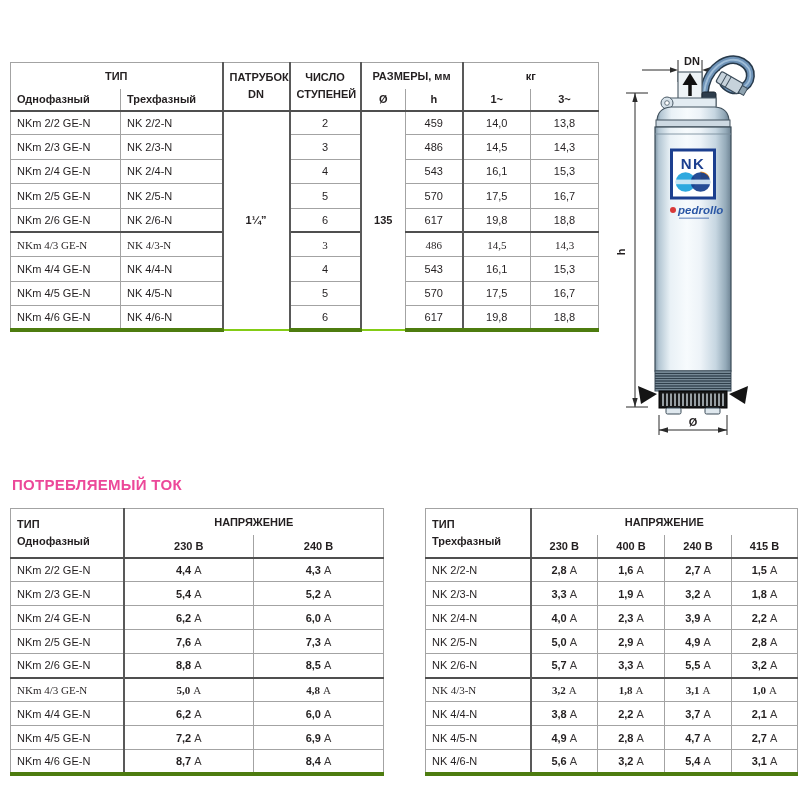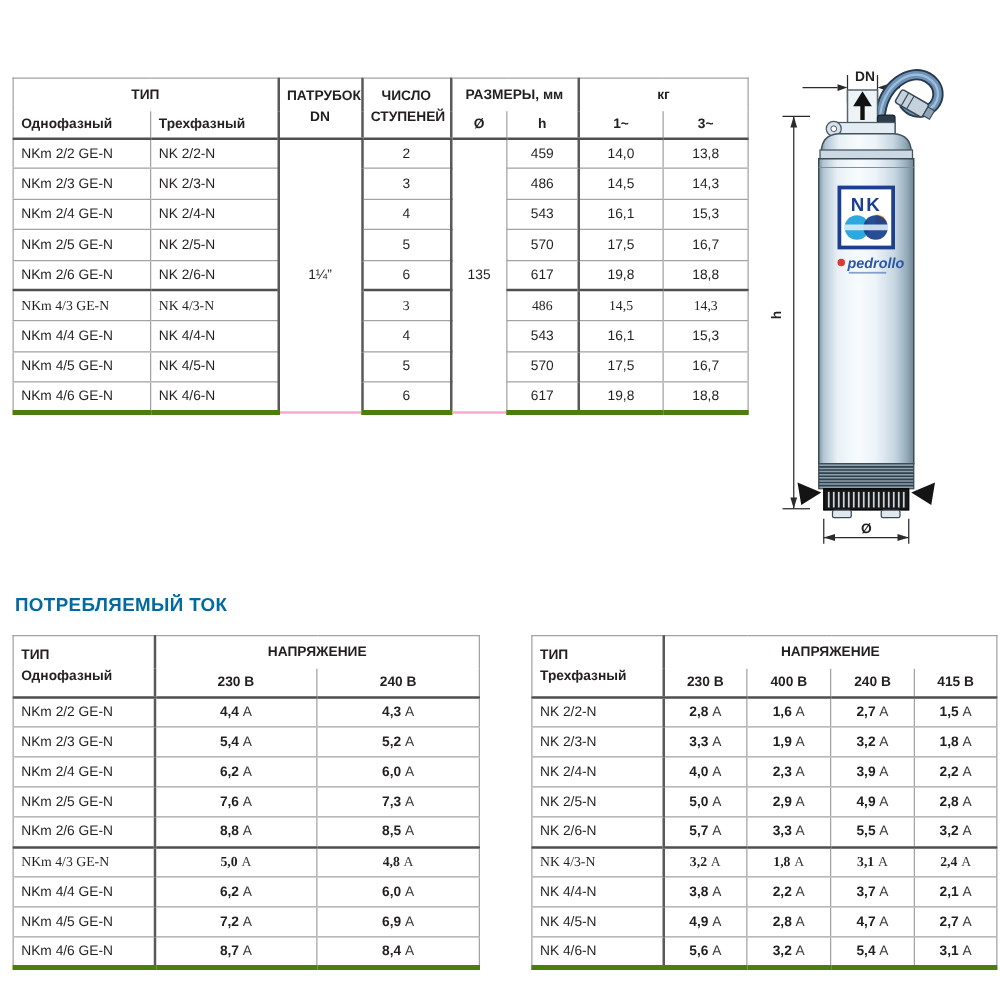--- a/index.html
+++ b/index.html
@@ -18,30 +18,30 @@
   .lft{text-align:left;}
   .ctr{text-align:center;}
   .b{font-weight:700;}
   .n{font-weight:400;}
   .vmin{border-left:1px solid #a3a3a3;}
   .vmaj{border-left:2px solid #595959;}
   .hb{border-bottom:2px solid #4f4f4f !important;}
   table.t tbody td{border-bottom:1px solid #a3a3a3;}
   table.t tbody tr.grp td{border-top:2px solid #4f4f4f;font-family:Liberation Serif, serif;}
   table.t tbody tr.bot td{border-bottom:4px solid #4d7c0f;}
-  table.t td.mg{border-bottom:2px solid #f9a8d4;}
+  table.t td.mg{border-bottom:2px solid #84cc16;font-weight:bold;}
   
   #main-table{position:absolute;left:10px;top:62px;width:588px;}
   #main-table thead tr.ra{height:26px;}
   #main-table thead tr.rb{height:22px;}
   #main-table tbody tr{height:24.4px;}
   
   #section-title{
     position:absolute;left:12px;top:476px;font-size:15px;font-weight:700;
-    color:#0369a1;letter-spacing:.3px;
+    color:#ec4899;letter-spacing:.3px;
   }
   
   #left-table{position:absolute;left:10px;top:508px;width:373px;}
   #right-table{position:absolute;left:425px;top:508px;width:372px;}
   .lower thead tr.ra{height:26px;}
   .lower thead tr.rb{height:23px;padding-left:20px;}
   .lower tbody tr{height:24px;}
   .twolines div{line-height:1.55;}
   .unit{font-weight:400;margin-left:3px;color:#3d3a3b;}
   
@@ -416,21 +416,21 @@
       <td class="ctr vmaj"><span class="b">5,7</span><span class="unit">A</span></td>
       <td class="ctr vmin"><span class="b">3,3</span><span class="unit">A</span></td>
       <td class="ctr vmin"><span class="b">5,5</span><span class="unit">A</span></td>
       <td class="ctr vmin"><span class="b">3,2</span><span class="unit">A</span></td>
     </tr>
     <tr class="grp">
       <td class="lft b">NK 4/3-N</td>
       <td class="ctr vmaj"><span class="b">3,2</span><span class="unit">A</span></td>
       <td class="ctr vmin"><span class="b">1,8</span><span class="unit">A</span></td>
       <td class="ctr vmin"><span class="b">3,1</span><span class="unit">A</span></td>
-      <td class="ctr vmin"><span class="b">2,4</span><span class="unit">A</span></td>
+      <td class="ctr vmin"><span class="b">1,0</span><span class="unit">A</span></td>
     </tr>
     <tr>
       <td class="lft b">NK 4/4-N</td>
       <td class="ctr vmaj"><span class="b">3,8</span><span class="unit">A</span></td>
       <td class="ctr vmin"><span class="b">2,2</span><span class="unit">A</span></td>
       <td class="ctr vmin"><span class="b">3,7</span><span class="unit">A</span></td>
       <td class="ctr vmin"><span class="b">2,1</span><span class="unit">A</span></td>
     </tr>
     <tr>
       <td class="lft b">NK 4/5-N</td>

